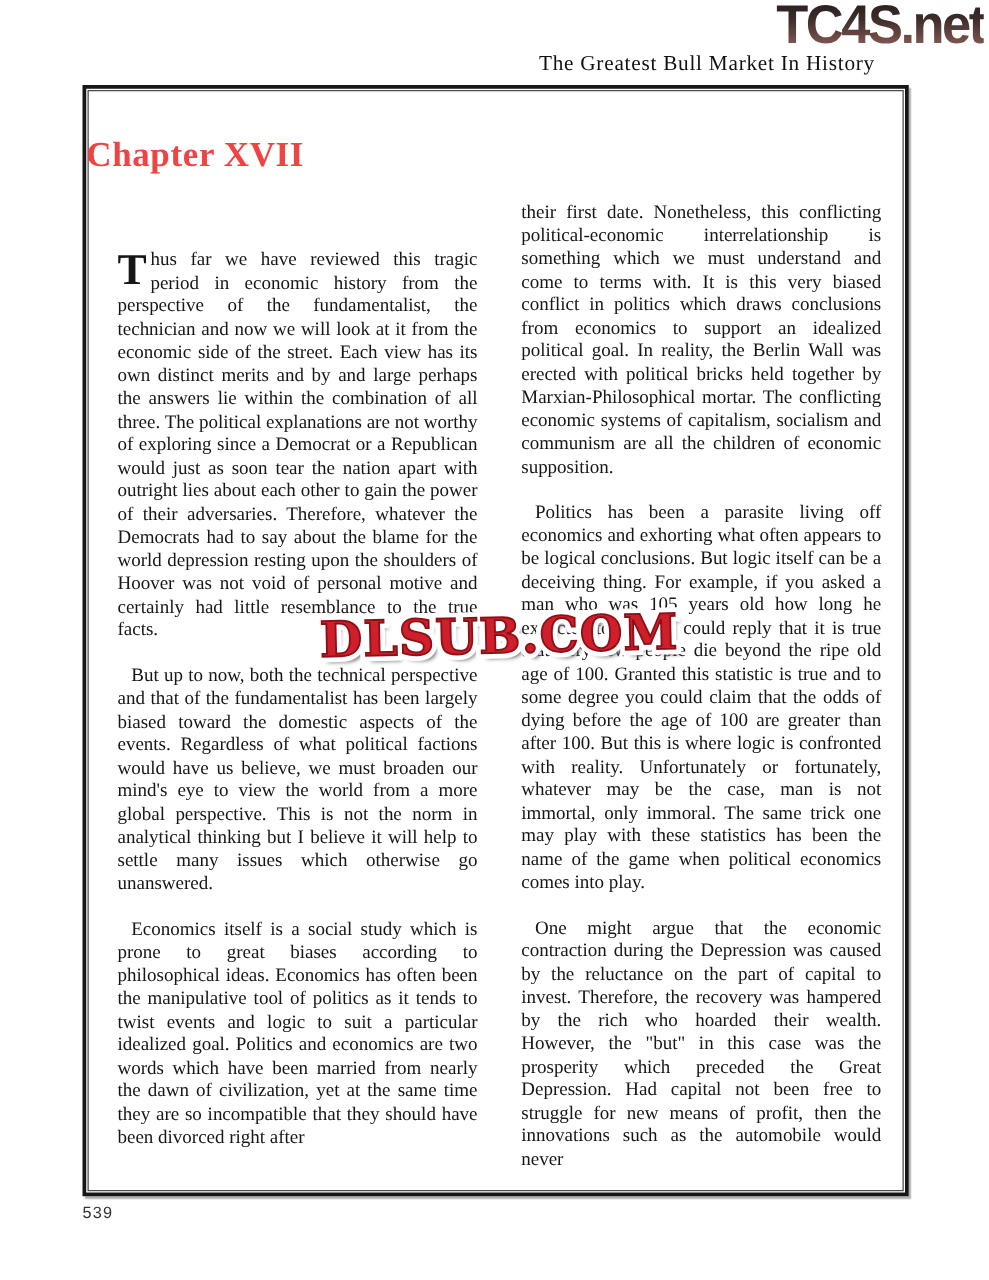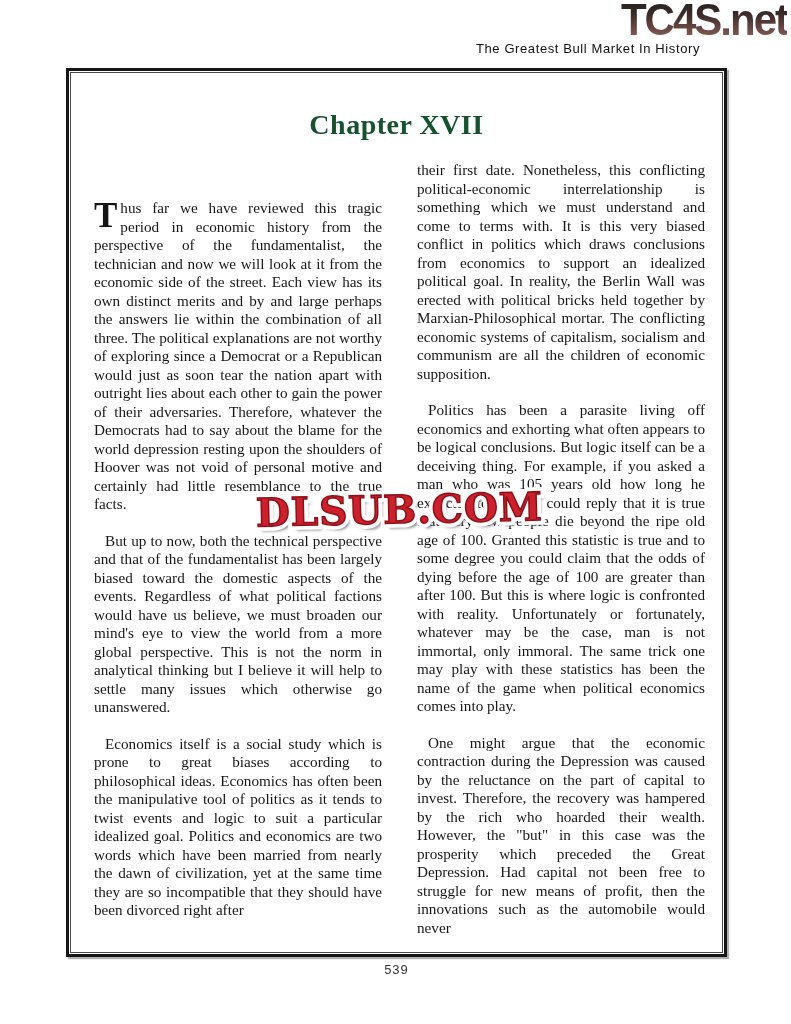--- a/index.html
+++ b/index.html
@@ -17,43 +17,43 @@
     position:absolute; top:-4px; right:4px;
     font-family:"Liberation Sans", sans-serif;
     font-weight:900; font-size:42px; letter-spacing:-2px;
     transform:scaleY(1.04);
     background:linear-gradient(180deg,#241f1f 8%, #3c2c2a 40%, #7c534d 78%, #a8807a 100%);
     -webkit-background-clip:text; background-clip:text;
     -webkit-text-fill-color:transparent; color:transparent;
   }
   .site-tagline{
     position:absolute; top:41px; right:91px;
-    font-family:Liberation Sans, sans-serif;
-    font-size:13px; letter-spacing:0.6px; color:#111;
+    font-family:Liberation Serif, serif;
+    font-size:17px; letter-spacing:0.6px; color:#111;
     white-space:nowrap;
   }
 
   
   .page-box{
     position:absolute; left:66px; top:68px;
     width:655px; height:883px;
     border:3px solid #161616;
     background:#fff;
     box-shadow:2px 2px 1px rgba(80,80,80,0.45);
   }
   .page-inner-line{
     position:absolute; inset:1px;
     border:1px solid #4a4a4a;
     pointer-events:none;
   }
   .chapter-title{
     position:absolute; left:0; top:38px; width:100%;
-    margin:0; text-align:center;
+    margin:0; 
     font-family:"Liberation Serif", serif;
-    font-weight:bold; font-size:28px; color:#14532d;
+    font-weight:bold; font-size:28px; color:#ef4444;
     letter-spacing:0.5px;
   }
 
   .col{
     position:absolute; width:288px;
     font-size:15.2px; line-height:18.5px;
     text-align:justify; color:#161616;
   }
   .col p{margin:0 0 18px 0;}
   .col p.indent{text-indent:11px;}
@@ -62,21 +62,21 @@
   .dropcap{
     float:left;
     font-size:35px; line-height:29px;
     font-weight:bold;
     padding:2px 3px 0 0;
   }
 
   
   .page-number{
     position:absolute; left:66px; top:962px; width:661px;
-    text-align:center;
+    text-align:left;
     font-family:"Liberation Sans", sans-serif;
     font-size:13px; color:#333; letter-spacing:1px;
   }
 
   
   .watermark{
     position:absolute; left:256px; top:486px;
     width:300px; height:60px;
     transform:rotate(-1.3deg);
     pointer-events:none;

